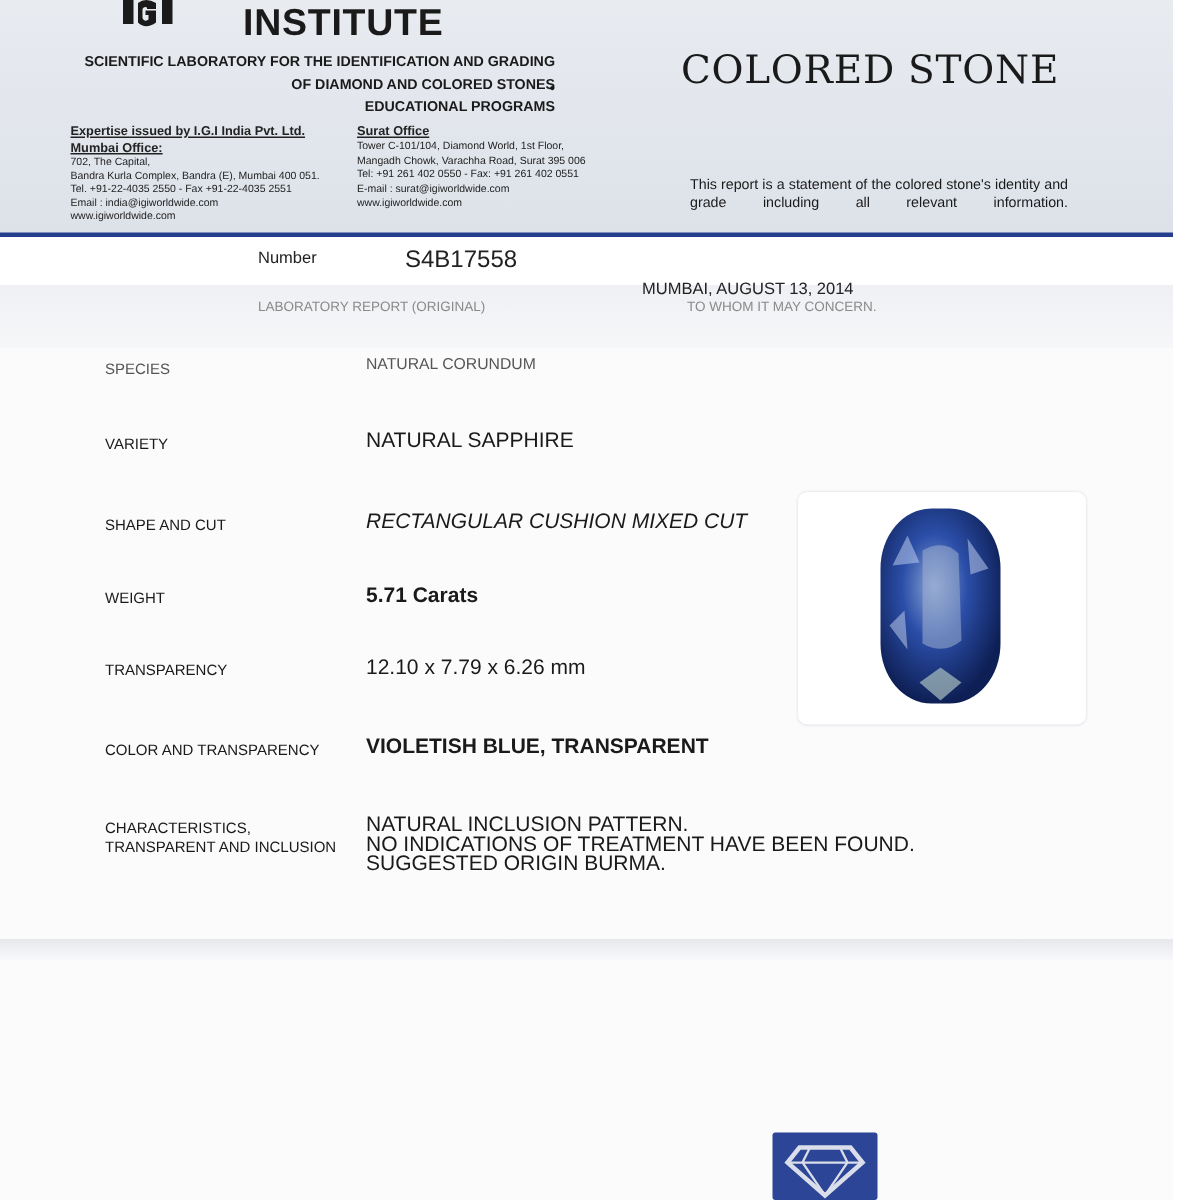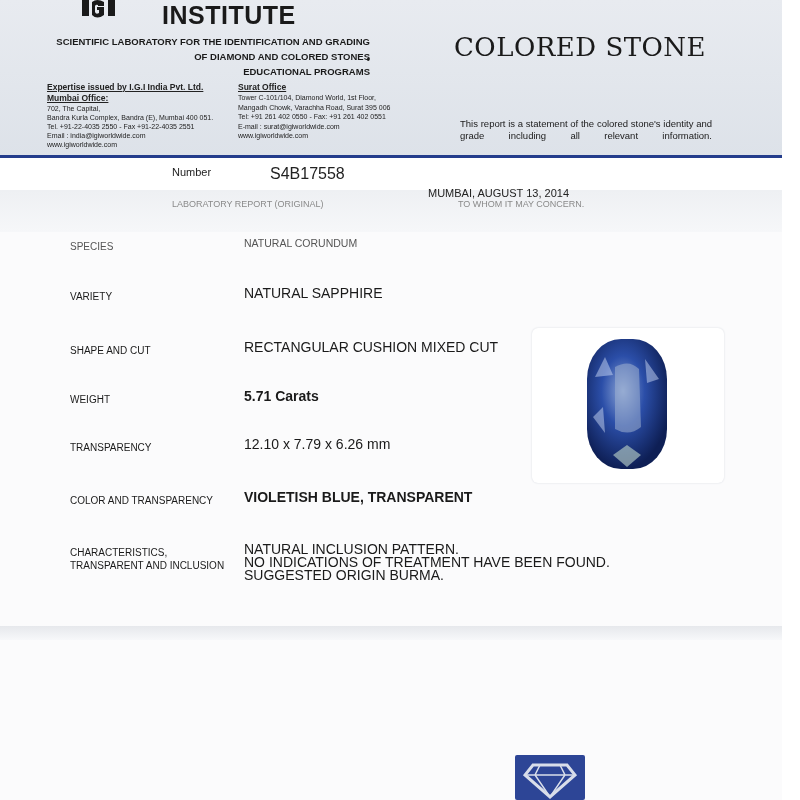--- a/index.html
+++ b/index.html
@@ -90,21 +90,21 @@
 <div class="lab-report">LABORATORY REPORT (ORIGINAL)</div>
 <div class="to-whom">TO WHOM IT MAY CONCERN.</div>
 
 <div class="row-label faded" style="top:240px;">SPECIES</div>
 <div class="row-value faded" style="top:237px;font-size:10.5px;">NATURAL CORUNDUM</div>
 
 <div class="row-label" style="top:290px;">VARIETY</div>
 <div class="row-value" style="top:287px;">NATURAL SAPPHIRE</div>
 
 <div class="row-label" style="top:344px;">SHAPE AND CUT</div>
-<div class="row-value" style="top:341px;">RECTANGULAR CUSHION MIXED CUT</div>
+<div class="row-value" style="top:341px;font-style:italic;">RECTANGULAR CUSHION MIXED CUT</div>
 
 <div class="row-label" style="top:393px;">WEIGHT</div>
 <div class="row-value bold" style="top:390px;">5.71 Carats</div>
 
 <div class="row-label" style="top:441px;">TRANSPARENCY</div>
 <div class="row-value" style="top:438px;">12.10 x 7.79 x 6.26 mm</div>
 
 <div class="row-label" style="top:494px;">COLOR AND TRANSPARENCY</div>
 <div class="row-value bold" style="top:491px;">VIOLETISH BLUE, TRANSPARENT</div>
 

